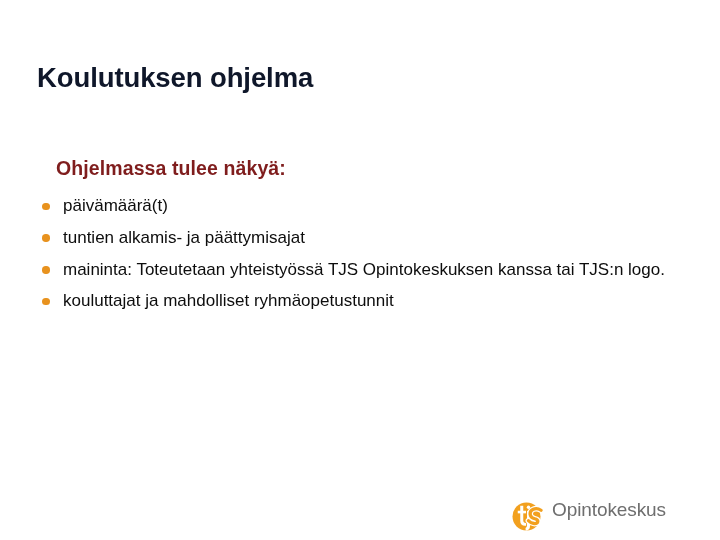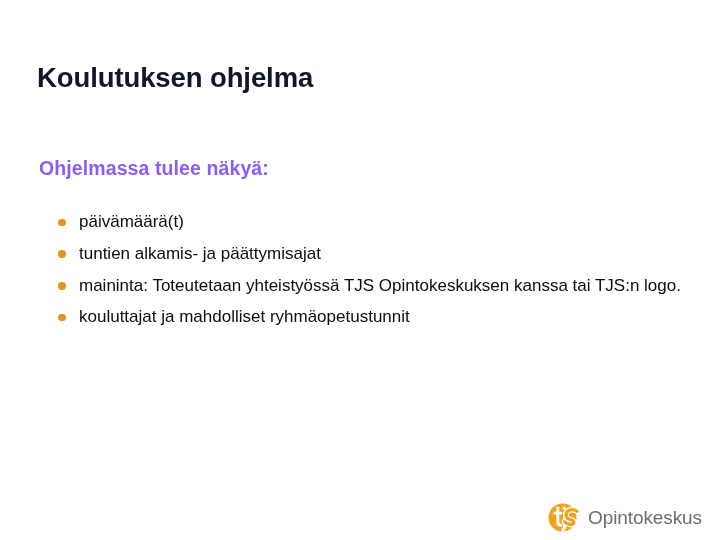--- a/index.html
+++ b/index.html
@@ -28,37 +28,37 @@
     font-weight: bold;
     letter-spacing: -0.1px;
     color: #0f172a;
     line-height: 1.15;
     white-space: nowrap;
   }
 
   
   #slide-subtitle {
     position: absolute;
-    left: 39px;
+    left: 56px;
     top: 157px;
     font-size: 19.5px;
     font-weight: bold;
-    color: #8b5cf6;
+    color: #7f1d1d;
     letter-spacing: 0.1px;
     line-height: 1.2;
     white-space: nowrap;
   }
 
   
   #bullet-list {
     position: absolute;
     left: 40px;
     top: 196px;
     width: 645px;
-    margin: 16px;
+    margin: 0;
     padding: 0;
     list-style: none;
   }
   .bullet-item {
     position: relative;
     padding-left: 23px;
     margin: 0 0 11.3px 0;
     font-size: 17px;
     color: #0d0d0d;
     line-height: 20.5px;
@@ -72,24 +72,24 @@
     border-radius: 50%;
     background: #e8921e;
   }
   .bullet-text {
     display: block;
   }
 
   
   #logo {
     position: absolute;
-    left: 546px;
+    left: 510px;
     top: 500px;
     display: flex;
-    align-items: center;
+    align-items: flex-start;
     height: 34px;
   }
   #logo-mark {
     width: 36px;
     height: 33px;
     flex: none;
     display: block;
   }
   #logo-wordmark {
     margin-left: 6px;

